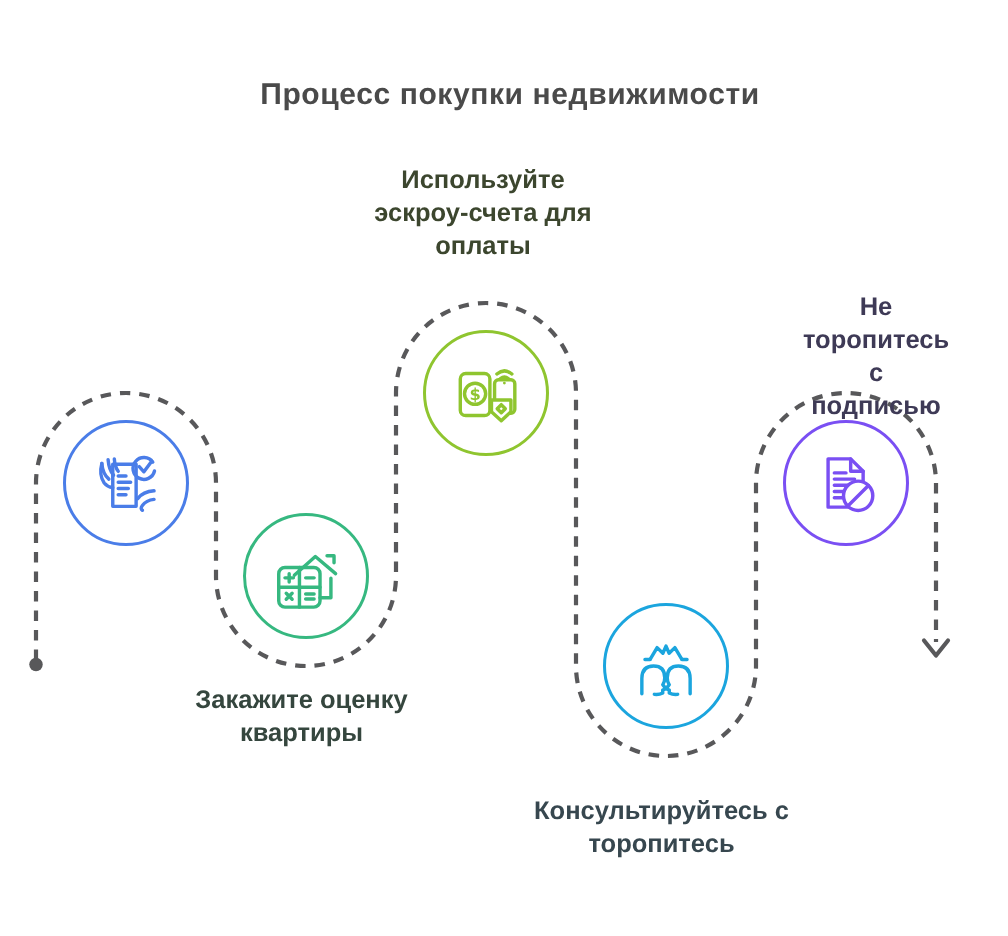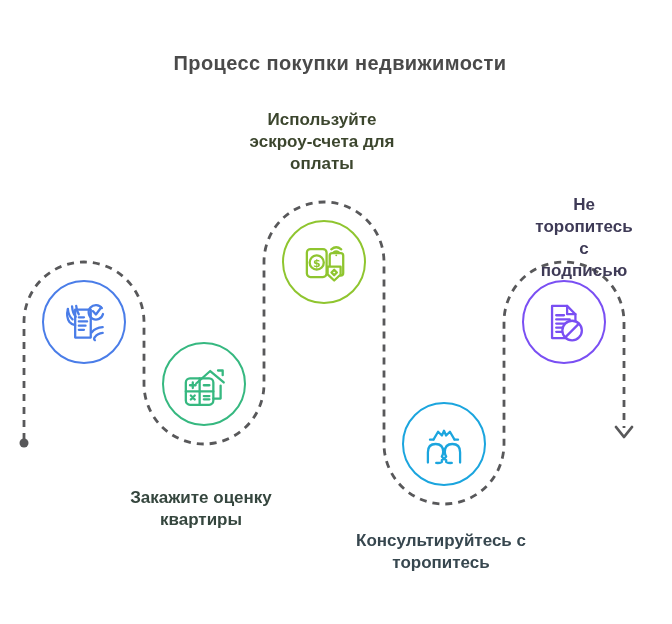--- a/index.html
+++ b/index.html
@@ -10,21 +10,21 @@
   .title {
     position:absolute; left:340px; top:52px; transform:translateX(-50%);
     font-size:20px; font-weight:700; letter-spacing:.4px; white-space:nowrap;
   }
   .step-label {
     position:absolute; transform:translateX(-50%);
     font-size:17px; line-height:22px; font-weight:700;
     text-align:center; white-space:pre-line;
   }
   .l1 { left:82px;  top:168px; }
-  .l2 { left:201px; top:487px; }
+  .l2 { left:201px; top:456px; }
   .l3 { left:322px; top:109px; }
   .l4 { left:441px; top:530px; }
   .l5 { left:560px; top:194px;margin-left:24px; }
   .node {
     position:absolute; width:84px; height:84px; box-sizing:border-box;
     border:2.5px solid currentColor; border-radius:50%;
     display:flex; align-items:center; justify-content:center; background:#fff;
   }
   .n1 { left:42px;  top:280px; }
   .n2 { left:162px; top:342px; }

